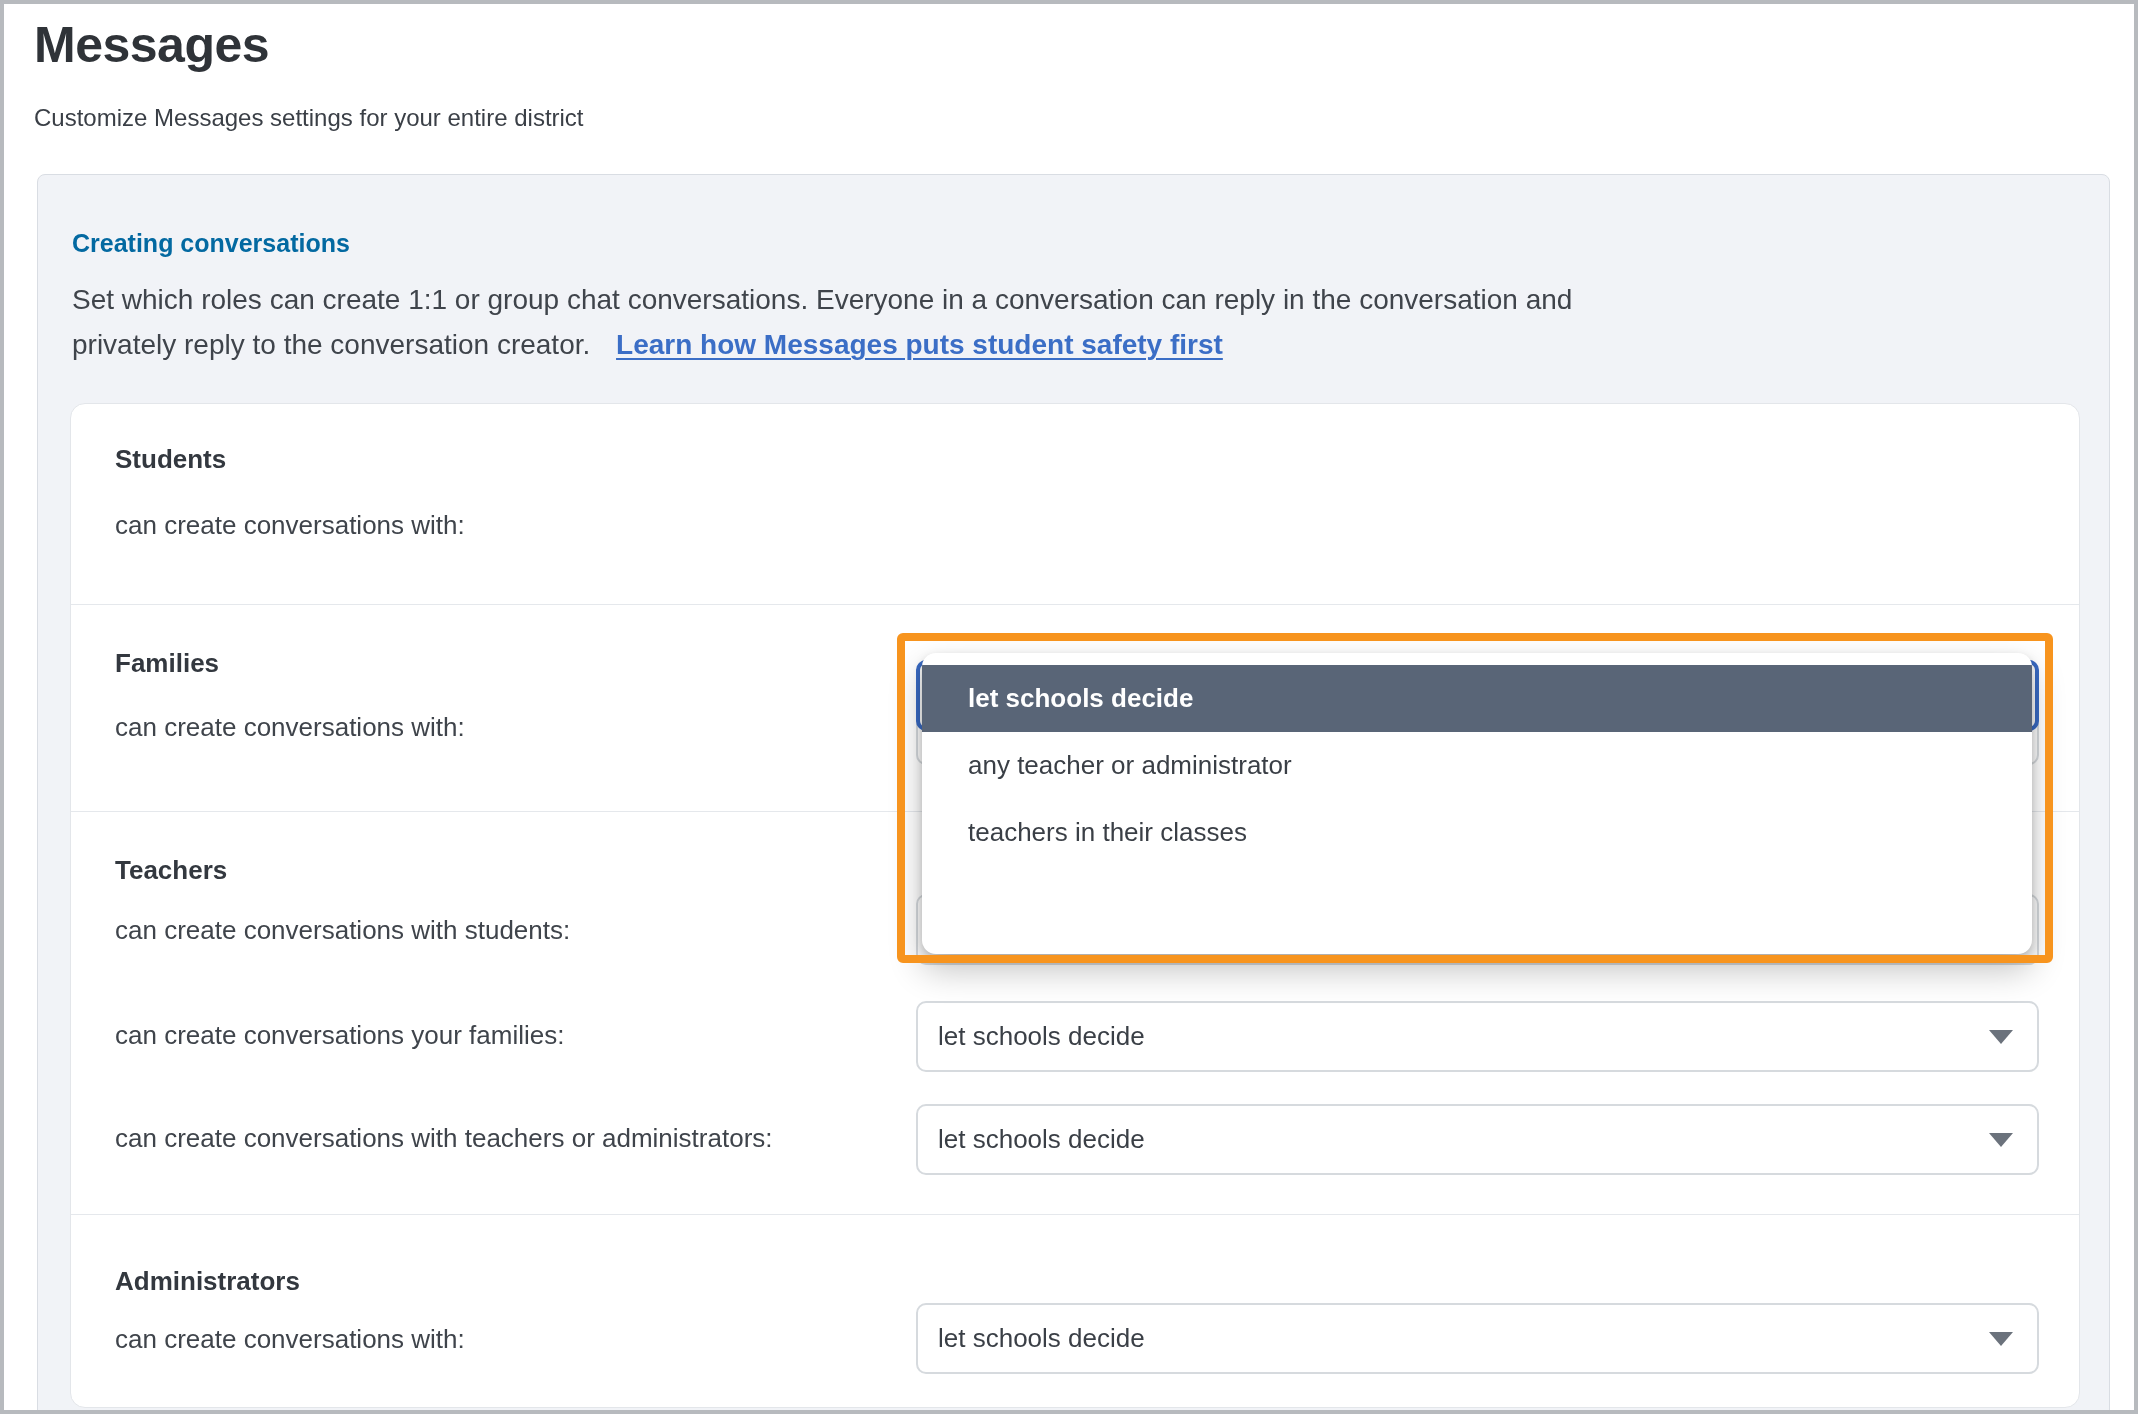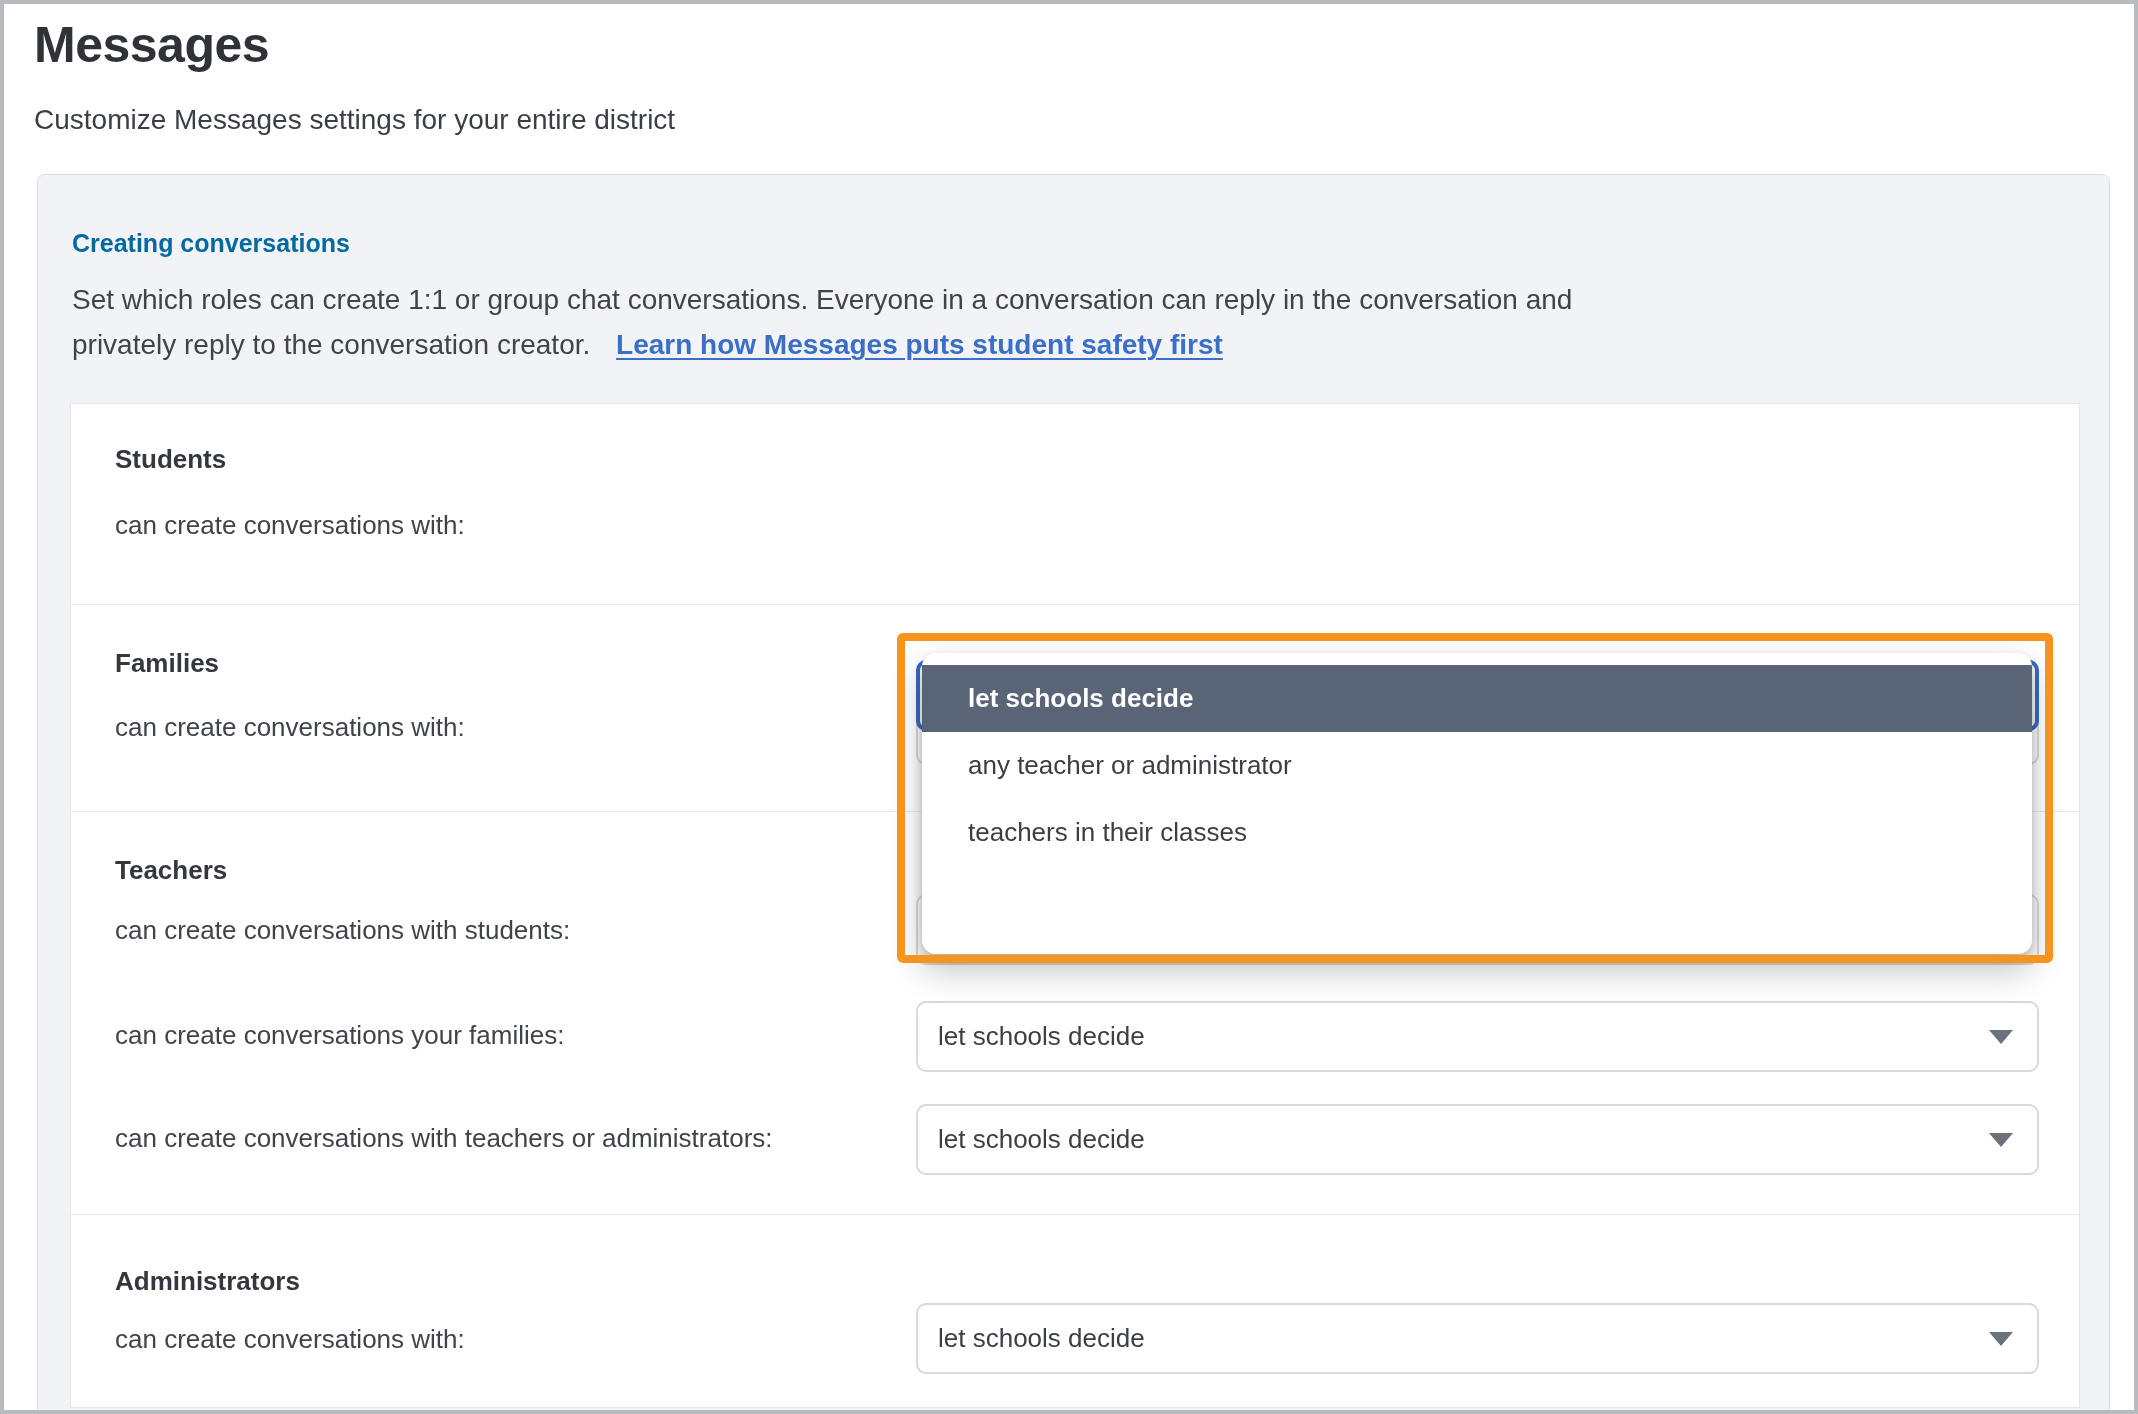--- a/index.html
+++ b/index.html
@@ -13,21 +13,21 @@
     overflow: hidden;
   }
 
   .page-title {
     position: absolute; left: 30px; top: 12px;
     font-size: 50px; font-weight: 800; color: #2f3338;
     letter-spacing: -0.5px;
   }
   .page-subtitle {
     position: absolute; left: 30px; top: 100px;
-    font-size: 28px; color: #3a3f46;
+    font-size: 24px; color: #3a3f46;
   }
 
   .card {
     position: absolute; left: 33px; top: 170px;
     width: 2073px; height: 1270px;
     background: #f1f3f7;
     border: 1px solid #d9dde3;
     border-radius: 8px;
   }
   .section-heading {
@@ -46,21 +46,21 @@
     text-underline-offset: 4px;
     cursor: pointer;
     margin-left: 18px;
   }
 
   .panel {
     position: absolute; left: 32px; top: 228px;
     width: 2010px; height: 1005px;
     background: #ffffff;
     border: 1px solid #e3e6ea;
-    border-radius: 0;
+    border-radius: 15px;
   }
   .divider {
     position: absolute; height: 1px; background: #e5e8ec;
   }
   .role-name {
     position: absolute; left: 44px;
     font-size: 26px; font-weight: 700; color: #33383f;
     white-space: nowrap;
   }
   .row-label {

